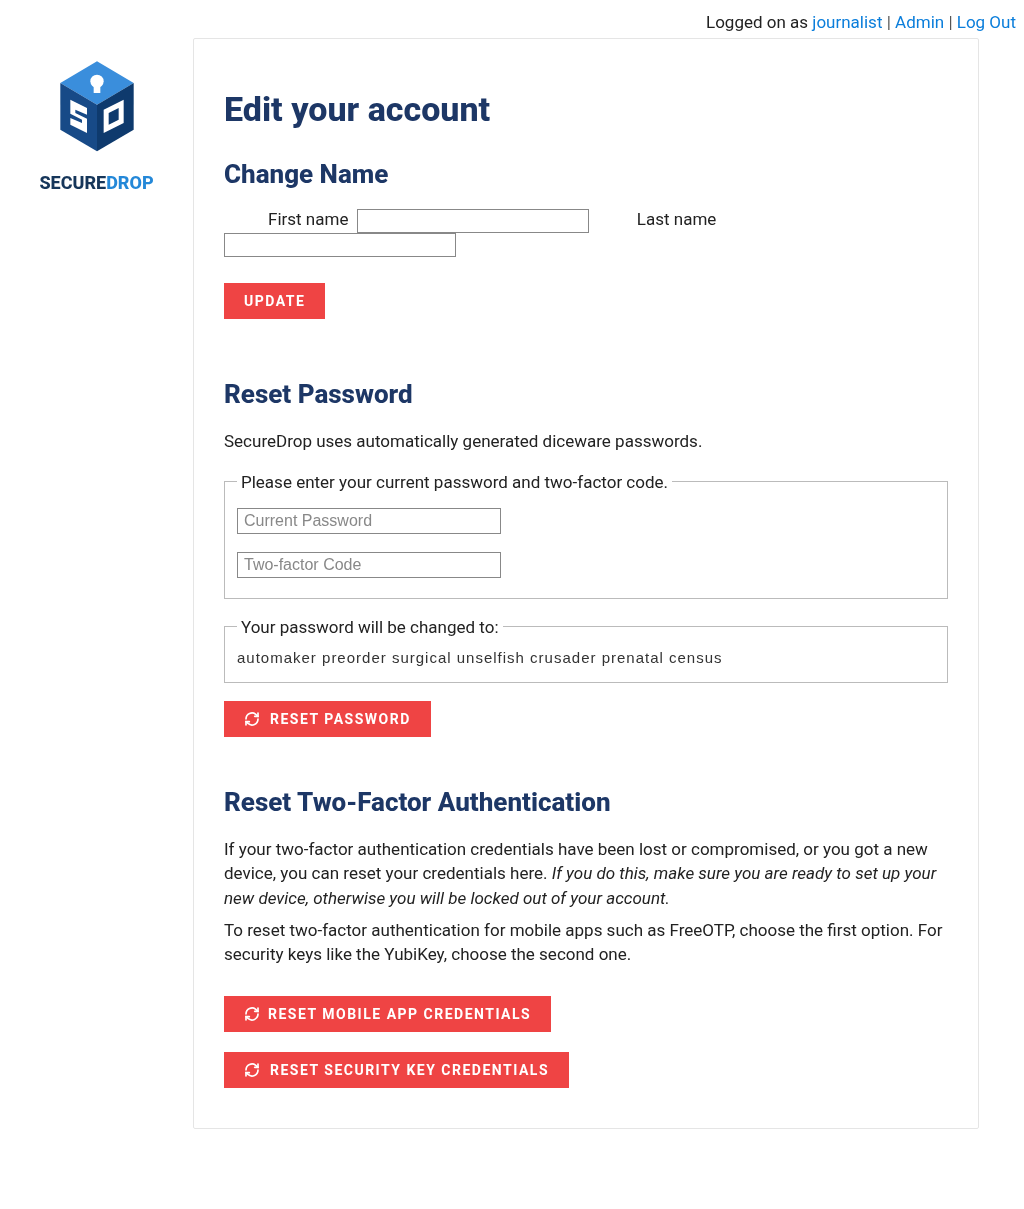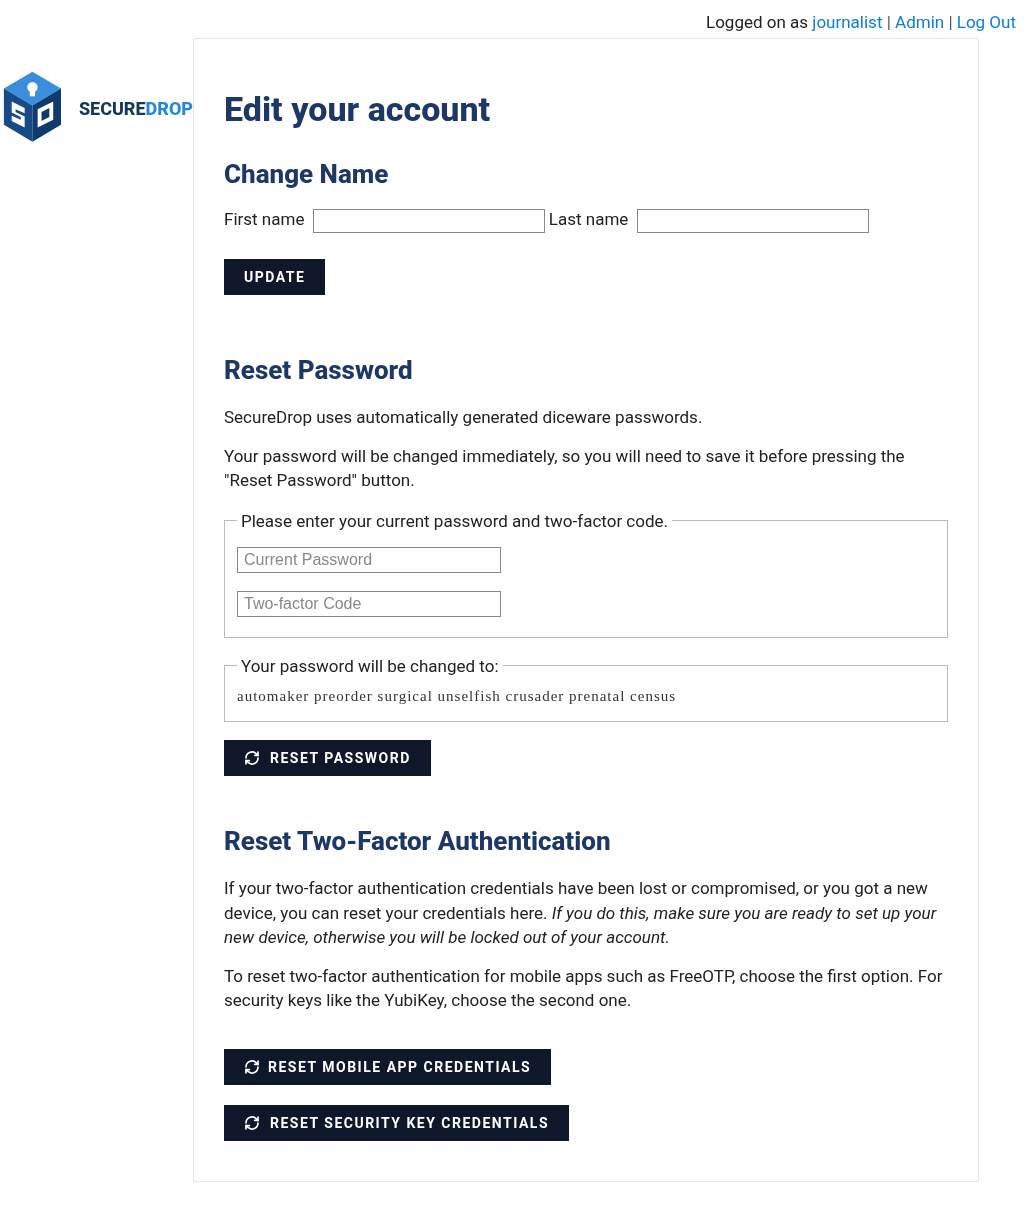--- a/index.html
+++ b/index.html
@@ -19,76 +19,76 @@
     margin-left: 23px;
   }
   .top-header a { color: #0b7edb; text-decoration: none; }
   .sep { color: #555; }
   .layout { display: flex; }
   .sidebar {
     width: 193px;
     flex: 0 0 193px;
     padding-top: 20px;
   }
-  .logo-wrap { display:flex; flex-direction:row; align-items:center; gap:14px;}
+  .logo-wrap { display:flex; flex-direction:column; align-items:center; gap:14px;}
   .main {
     flex:1;
     border: 1px solid #e5e5e5;
     border-radius: 2px;
     padding: 30px 30px 40px 30px;
     margin-right:45px;
   }
   h1 {
     font-size: 34px;
     font-weight: 800;
     color: #1d3766;
     margin: 20px 0 30px 0;
   }
   h2 {
     font-size: 26px;
     font-weight: 800;
     color: #1d3766;
     margin: 40px 0 20px 0;
   }
   h2.first { margin-top: 26px; }
-  p { margin: 14px 0; line-height: 1.45; }
-  .form-row label { margin-right: 4px; }
+  p { margin: 7px 0; line-height: 1.45; }
+  .form-row label { margin-right: 4px; margin-left: 44px; }
   .text-field {
     height: 24px;
     border: 1px solid #888;
     padding: 2px 4px;
     font-size: 15px;
     width: 232px;
     vertical-align: middle;
   }
   .btn {
     display: inline-flex;
     align-items:center;
     gap:10px;
-    background: #0f172a;
+    background: #ef4444;
     color: #fff;
     border: none;
     padding: 10px 20px;
     font-size: 14px;
     font-weight: 700;
     letter-spacing: 1.5px;
     cursor: pointer;
     font-family: inherit;
   }
   .btn svg { width:16px; height:16px; }
   fieldset {
     border: 1px solid #bbb;
     padding: 10px 12px 14px 12px;
     margin: 18px 0;
   }
   legend { padding: 0 4px; font-size: 17px; }
   .pwfield { display:block; width:264px; height:26px; border:1px solid #888; padding:2px 6px; font-size:16px; margin: 6px 0; color:#666;}
   .pwfield::placeholder{ color:#888; }
   .mono {
-    font-family: Liberation Serif, serif;
+    font-family: Liberation Sans, sans-serif;
     letter-spacing: 1px;
     font-size: 15px;
     color:#333;
     line-height:1.4;
   }
   .btn-spaced { margin-top: 22px; gap: 8px; }
   .italic { font-style: italic; }
   
   .cube-svg { width:84px; height:100px; }
   .wordmark { font-weight:800; font-size:18px; letter-spacing:0px; }
@@ -140,21 +140,20 @@
       <label>First name</label>
       <input class="text-field" type="text" value="" style="">
       <label>Last name</label>
       <input class="text-field" type="text" value="" style="">
     </div>
     <div style="height:26px;"></div>
     <button class="btn">UPDATE</button>
 
     <h2 style="margin-top:60px;">Reset Password</h2>
     <p>SecureDrop uses automatically generated diceware passwords.</p>
-    <p>Your password will be changed immediately, so you will need to save it before pressing the "Reset Password" button.</p>
 
     <fieldset>
       <legend>Please enter your current password and two-factor code.</legend>
       <input class="pwfield" type="text" placeholder="Current Password" style="">
       <div class="spacer-small"></div>
       <input class="pwfield" type="text" placeholder="Two-factor Code" style="">
     </fieldset>
 
     <fieldset>
       <legend>Your password will be changed to:</legend>

